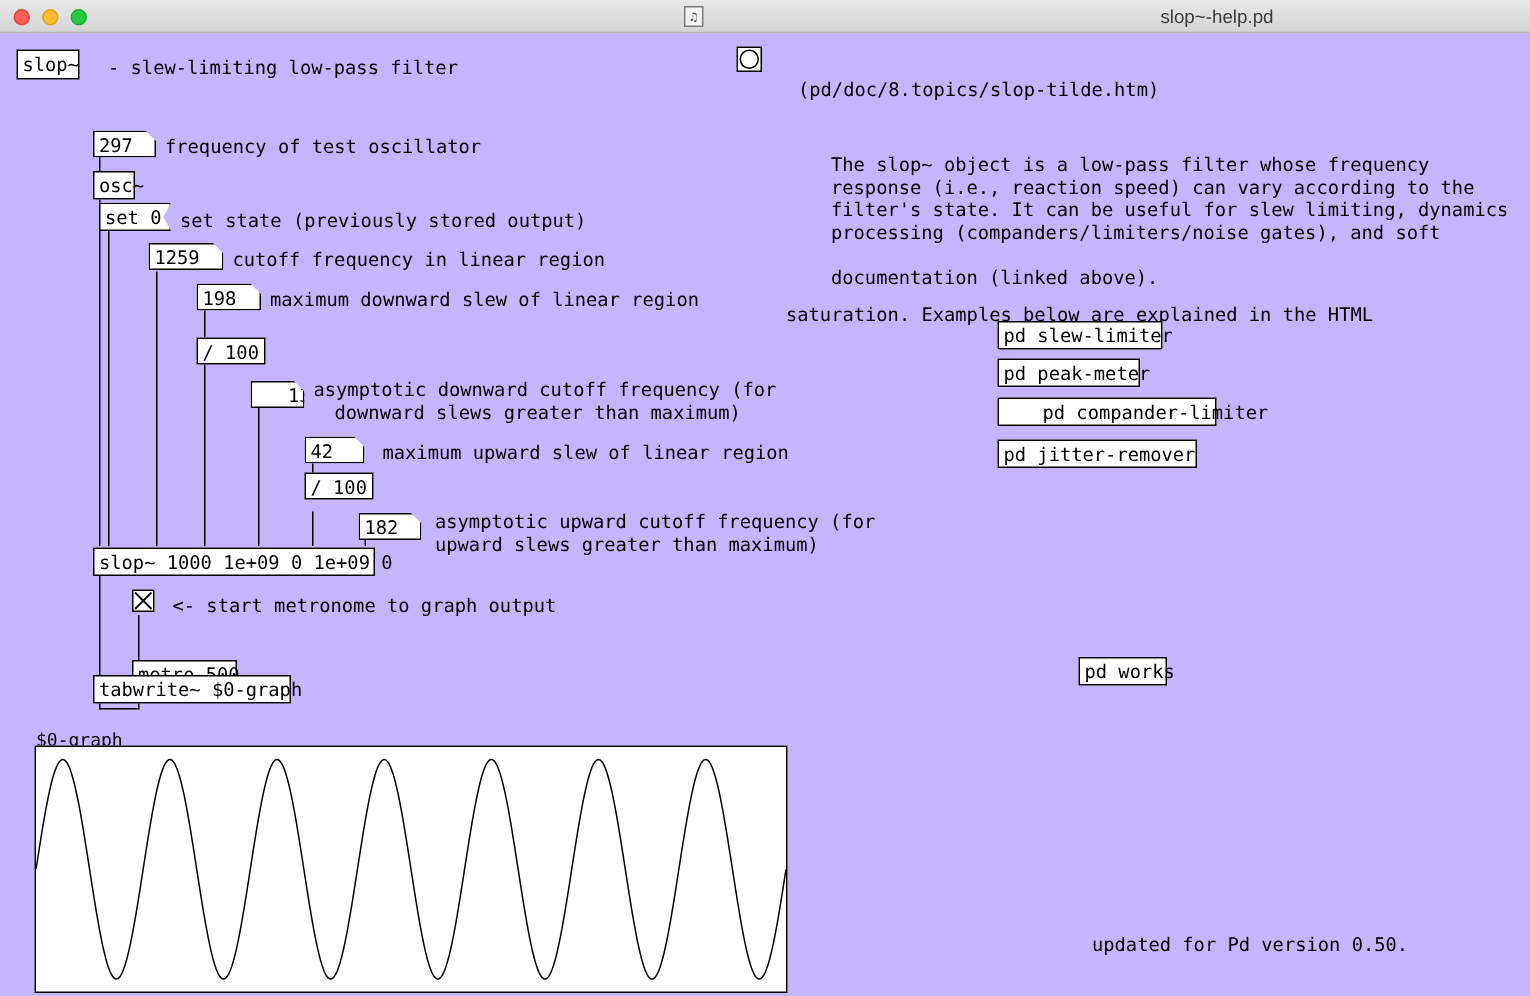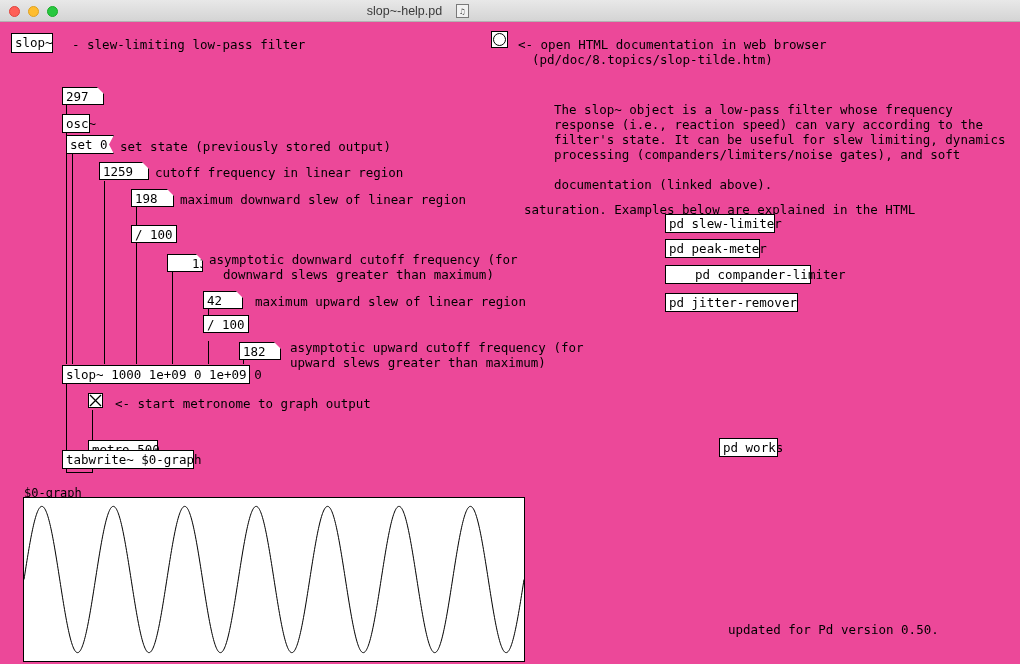--- a/index.html
+++ b/index.html
@@ -34,45 +34,46 @@
   }
   #tl-close  { left: 9px;  background: #ff5f57; border: 1px solid #e0443e; }
   #tl-min    { left: 28px; background: #ffbd2e; border: 1px solid #dea123; }
   #tl-max    { left: 47px; background: #28c840; border: 1px solid #1aab29; }
 
   #title-text {
     position: absolute;
     left: 0; top: 0;
     width: 809px;
     line-height: 22px;
-    text-align: center;
+    text-align: right;
     font-family: "Liberation Sans", sans-serif;
     font-size: 12.5px;
     color: #3b3b3b;
+    padding-left: 40px;
   }
   #title-icon {
     position: absolute;
     left: 456px; top: 4px;
     width: 13px; height: 14px;
     border: 1px solid #7a7a7a;
     background: #f2f2f2;
     font-size: 8px;
     line-height: 14px;
     text-align: center;
     color: #444;
     box-sizing: border-box;
   }
 
   
   #canvas {
     position: absolute;
     left: 0; top: 22px;
     width: 1020px;
     height: 642px;
-    background: #ec4899;
+    background: #c4b5fd;
   }
 
   
   .box {
     position: absolute;
     background: #ffffff;
     border: 1px solid #000000;
     font-family: "DejaVu Sans Mono", monospace;
     font-size: 12.5px;
     line-height: 15px;
@@ -180,21 +181,20 @@
 </div>
 
 <div id="canvas">
 
   <div class="box" style="left:11px; top:11px; width:42px; height:20px;">slop~</div>
   <div class="comment" style="left:72px; top:15px;">- slew-limiting low-pass filter</div>
 
   <div class="bng" style="left:491px; top:9px;">
     <div class="circ"></div>
   </div>
-  <div class="comment" style="left:518px; top:15px;">&lt;- open HTML documentation in web browser</div>
   <div class="comment" style="left:532px; top:30px;">(pd/doc/8.topics/slop-tilde.htm)</div>
 
   <div class="wire wire-v" style="left:66px; top:109px; height:233px;"></div>
 
   <div class="wire wire-v" style="left:66px; top:81px; height:14px;"></div>
 
   <div class="wire wire-v" style="left:72px; top:130px; height:212px;"></div>
 
   <div class="wire wire-v" style="left:104px; top:159px; height:183px;"></div>
 
@@ -211,20 +211,21 @@
   <div class="wire wire-v" style="left:243px; top:338px; height:4px;"></div>
 
   <div class="wire wire-v" style="left:66px; top:362px; height:89px;"></div>
 
   <div class="wire wire-v" style="left:92px; top:388px; height:30px;"></div>
 
   <div class="wire wire-v" style="left:92px; top:434px; height:17px;"></div>
   <div class="wire wire-h" style="left:66px; top:450px; width:27px;"></div>
 
   <div class="numbox" style="left:62px; top:65px; width:42px; height:18px;">297</div>
+  <div class="comment" style="left:110px; top:68px;">frequency of test oscillator</div>
 
   <div class="box" style="left:62px; top:92px; width:28px; height:19px;">osc~</div>
 
   <div class="msgbox" style="left:66px; top:113px; width:48px; height:19px;">set 0</div>
   <div class="comment" style="left:120px; top:117px;">set state (previously stored output)</div>
 
   <div class="numbox" style="left:99px; top:140px; width:50px; height:18px;">1259</div>
   <div class="comment" style="left:155px; top:143px;text-align:center;">cutoff frequency in linear region</div>
 
   <div class="numbox" style="left:131px; top:167px; width:43px; height:18px;">198</div>

